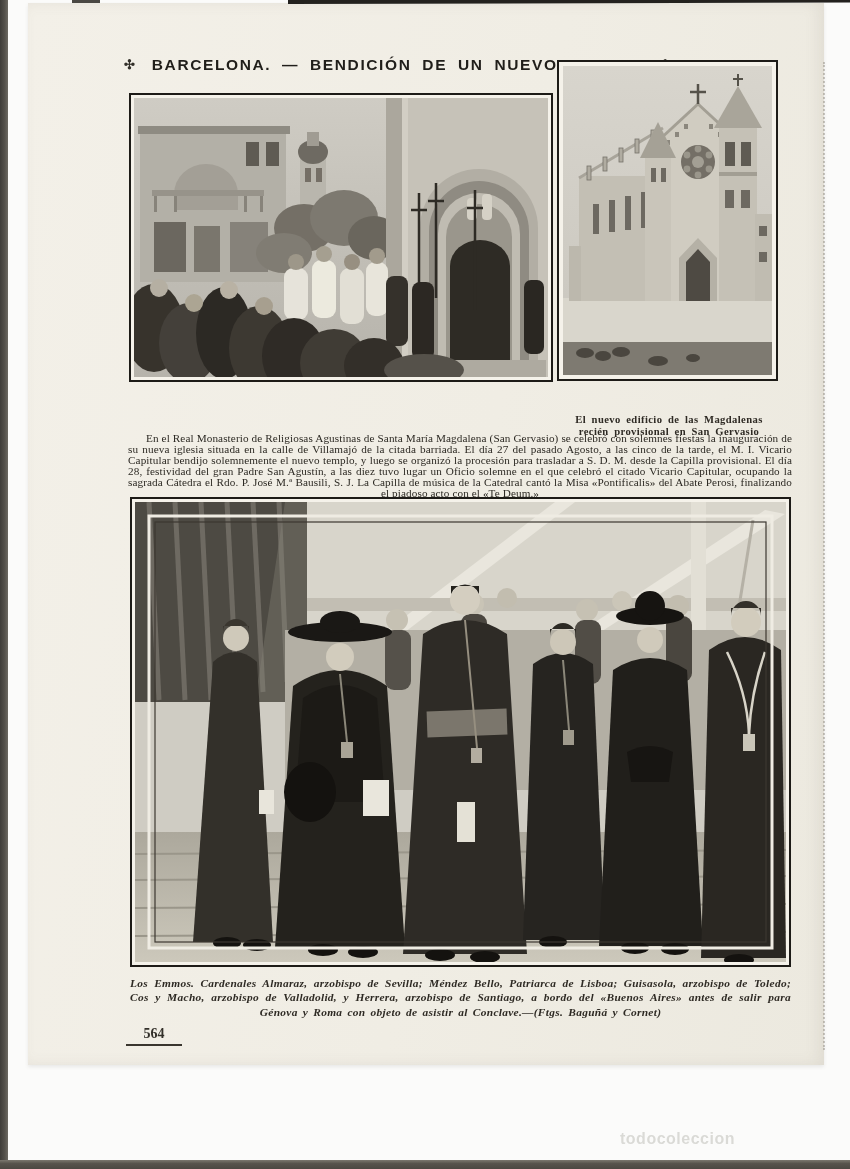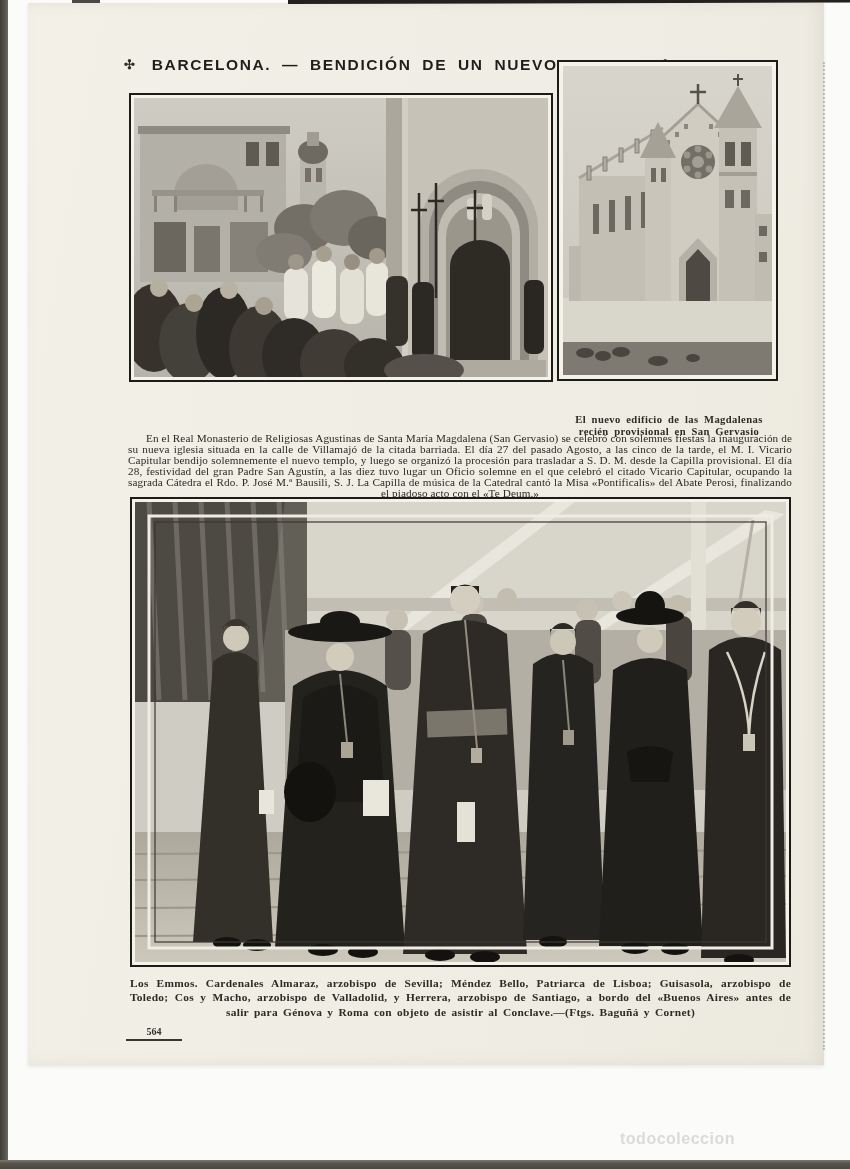--- a/index.html
+++ b/index.html
@@ -38,21 +38,21 @@
   .cap-bottom{position:absolute;font-weight:700;font-size:11.4px;line-height:14.4px;
     letter-spacing:0.3px;word-spacing:2px;color:#2e2a24;
     text-align:justify;text-align-last:center;}
   
   .article{position:absolute;left:128px;top:420px;width:664px;
     font-size:11.2px;line-height:11.1px;color:#2c2923;
     text-align:justify;text-align-last:center;text-indent:18px;
     letter-spacing:0.1px;margin-top:13px;}
   
   .folio{position:absolute;left:126px;top:1026px;width:56px;text-align:center;
-    font-weight:700;font-size:10px;color:#33302a;
+    font-weight:700;font-size:14px;color:#33302a;
     border-bottom:2px solid #3a362f;padding-bottom:2px;}
   
   .watermark{position:absolute;left:620px;top:1130px;width:226px;text-align:left;
     font-family:Liberation Sans, sans-serif;font-weight:700;font-size:16px;
     letter-spacing:0.5px;color:#dadad6;text-shadow:0 0 1px #ffffff;}
 </style>
 </head>
 <body>
 
 <div id="scan">
@@ -366,19 +366,19 @@
           <ellipse cx="540" cy="447" rx="14" ry="6"></ellipse>
             <ellipse cx="604" cy="458" rx="15" ry="6"></ellipse>
         </g>
       </g>
 
       <rect x="14" y="14" width="623" height="432" fill="none" stroke="#efece3" stroke-width="3"></rect>
       <rect x="20" y="20" width="611" height="420" fill="none" stroke="#3c3831" stroke-width="1.2"></rect>
     </svg>
   </div>
 
-  <div class="cap-bottom" style="left:130px;top:976px;width:661px;">Los Emmos. Cardenales Almaraz, arzobispo de Sevilla; Méndez Bello, Patriarca de Lisboa; Guisasola, arzobispo de Toledo; Cos y Macho, arzobispo de Valladolid, y Herrera, arzobispo de Santiago, a bordo del «Buenos Aires» antes de salir para Génova y Roma con objeto de asistir al Conclave.—(Ftgs. Baguñá y Cornet)</div>
+  <div class="cap-bottom" style="left:130px;top:976px;width:661px;font-style:italic;">Los Emmos. Cardenales Almaraz, arzobispo de Sevilla; Méndez Bello, Patriarca de Lisboa; Guisasola, arzobispo de Toledo; Cos y Macho, arzobispo de Valladolid, y Herrera, arzobispo de Santiago, a bordo del «Buenos Aires» antes de salir para Génova y Roma con objeto de asistir al Conclave.—(Ftgs. Baguñá y Cornet)</div>
 
   <div class="folio">564</div>
 
   <div class="watermark">todocoleccion</div>
 
 </div>
 
 </body></html>

